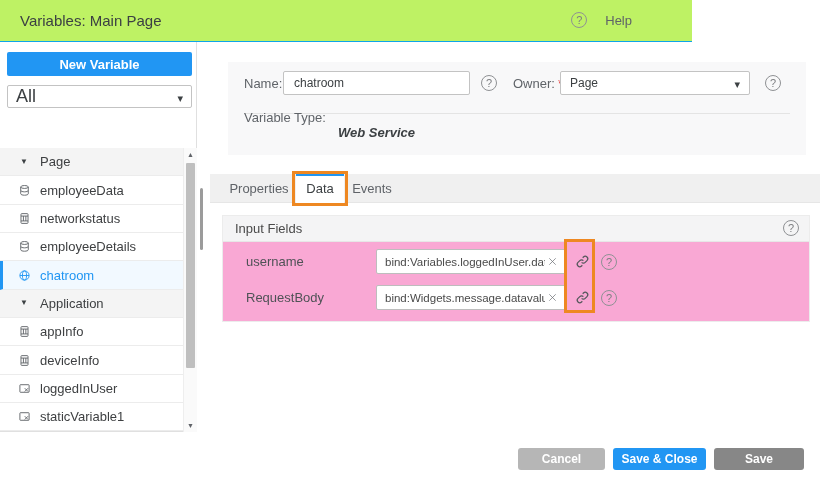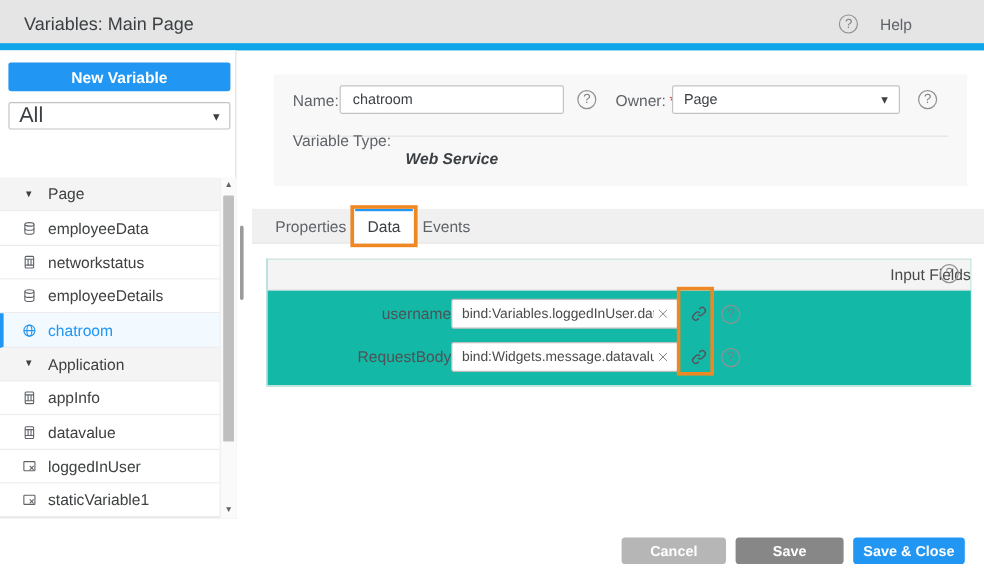--- a/index.html
+++ b/index.html
@@ -1,20 +1,20 @@
 <!DOCTYPE html>
 <html style="--accent-blue: #2196f3; --annotation-orange: #ee8822; --cancel-gray: #b6b6b6; --save-gray: #878787; --required-red: #e53935;"><head>
 <meta charset="utf-8">
 <style>
   html,body{margin:0;padding:0;background:#fff;}
   body{width:820px;height:489px;overflow:hidden;font-family:"Liberation Sans","DejaVu Sans",sans-serif;-webkit-font-smoothing:antialiased;}
   .screen{position:absolute;left:0;top:0;width:820px;height:489px;background:#fff;}
 
   
-  .hdr{position:absolute;left:0;top:0;width:820px;height:42px;background:#e5e5e5;border-bottom:6px solid #0ea5e9;box-sizing:border-box;}
+  .hdr{position:absolute;left:0;top:0;width:692px;height:42px;background:#bef264;border-bottom:1px solid #0ea5e9;box-sizing:border-box;}
   .hdr-title{position:absolute;left:20px;top:12px;font-size:15px;color:#3c4043;}
   .hdr-help{position:absolute;right:60px;top:12px;display:flex;align-items:center;gap:7px;cursor:pointer;}
   .hdr-help .help-txt{font-size:13px;color:#5f6368;margin-left:11px;}
 
   
   .q{width:16px;height:16px;border:1px solid #8f9194;border-radius:50%;box-sizing:border-box;color:#7c7e81;font-size:11px;line-height:14px;text-align:center;display:inline-block;background:transparent;flex:0 0 auto;}
   .q::before{content:"?";}
 
   
   .sidebar-box{position:absolute;left:0;top:42px;width:197px;height:390px;border-right:1px solid #e0e0e0;border-bottom:1px solid #e0e0e0;box-sizing:border-box;background:#fff;}
@@ -68,21 +68,21 @@
   .tabs{position:absolute;left:210px;top:174px;width:610px;height:29px;background:#f0f0f0;border-bottom:1px solid #e6e6e6;box-sizing:border-box;}
   .tab{position:absolute;top:0;height:29px;text-align:center;box-sizing:border-box;cursor:pointer;}
   .tab-label{font-size:13px;color:#5f6368;line-height:29px;}
   .tab.selected{background:#fff;border-top:2px solid var(--accent-blue);}
   .tab.selected .tab-label{color:#3c4043;line-height:25px;}
   .tab:nth-of-type(1){left:12px;width:74px;}
   .tab:nth-of-type(2){left:86px;width:48px;}
   .tab:nth-of-type(3){left:134px;width:56px;}
 
   
-  .ifs{position:absolute;left:222px;top:215px;width:588px;height:107px;background:#14b8a6;border:1px solid #ececec;box-sizing:border-box;text-align:right;}
+  .ifs{position:absolute;left:222px;top:215px;width:588px;height:107px;background:#f9a8d4;border:1px solid #ececec;box-sizing:border-box;}
   .ifs-hdr{height:26px;background:#f4f4f5;border-bottom:1px solid #e7e7e7;box-sizing:border-box;position:relative;}
   .ifs-title{font-size:13px;color:#4a4a4a;line-height:25px;padding-left:12px;}
   .ifs-q{position:absolute;right:10px;top:4px;}
   .if-rows{padding-top:7px;}
   .if-row{display:flex;align-items:center;height:25px;margin-bottom:11px;padding-left:23px;}
   .if-label{width:130px;font-size:13px;color:#4f5256;flex:0 0 auto;}
   .bind-input{width:190px;height:25px;box-sizing:border-box;background:#fff;border:1px solid #bdbdbd;border-radius:2px;display:flex;align-items:center;flex:0 0 auto;cursor:text;}
   .bind-text{flex:1;min-width:0;font-size:11.5px;color:#4a4a4a;padding-left:8px;white-space:nowrap;overflow:hidden;}
   .clear-x{width:11px;height:11px;margin:0 7px 0 2px;flex:0 0 auto;cursor:pointer;}
   .clear-x svg{width:11px;height:11px;stroke:#6f7277;fill:none;stroke-width:1.6;display:block;}
@@ -193,21 +193,21 @@
       <div class="tree-row item">
         <span class="tree-icon">
           <svg viewBox="0 0 24 24">
             <rect x="5.5" y="3" width="13" height="18" rx="1.5"></rect>
             <line x1="5.5" y1="7.5" x2="18.5" y2="7.5"></line>
             <line x1="5.5" y1="16.5" x2="18.5" y2="16.5"></line>
             <line x1="10" y1="7.5" x2="10" y2="16.5"></line>
             <line x1="14.5" y1="7.5" x2="14.5" y2="16.5"></line>
           </svg>
         </span>
-        <span class="tree-label">datavalue</span>
+        <span class="tree-label">deviceInfo</span>
       </div>
       <div class="tree-row item">
         <span class="tree-icon">
           <svg viewBox="0 0 24 24">
             <rect x="3.5" y="5" width="17" height="14" rx="1"></rect>
             <path d="M12.5 11.5l6 6M18.5 11.5l-6 6"></path>
           </svg>
         </span>
         <span class="tree-label">loggedInUser</span>
       </div>
@@ -301,20 +301,20 @@
               <path d="M13.4 10.6a4 4 0 0 0-5.7 0l-2.9 2.9a4 4 0 1 0 5.7 5.7l1.2-1.2"></path>
             </svg>
           </span>
           <span class="q if-q"></span>
         </div>
       </div>
   </div>
 
   <div class="footer">
     <button class="btn btn-cancel">Cancel</button>
+    <button class="btn btn-saveclose">Save &amp; Close</button>
     <button class="btn btn-save">Save</button>
-    <button class="btn btn-saveclose">Save &amp; Close</button>
   </div>
 
   <div class="annot annot-tab"></div>
   <div class="annot annot-bind"></div>
 
 </div>
 
 </body></html>

